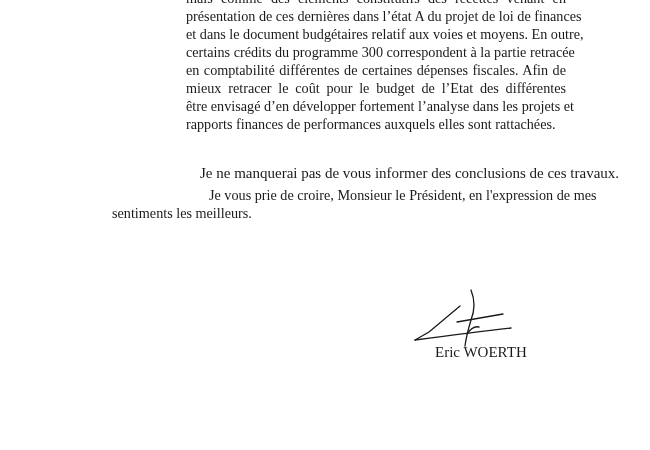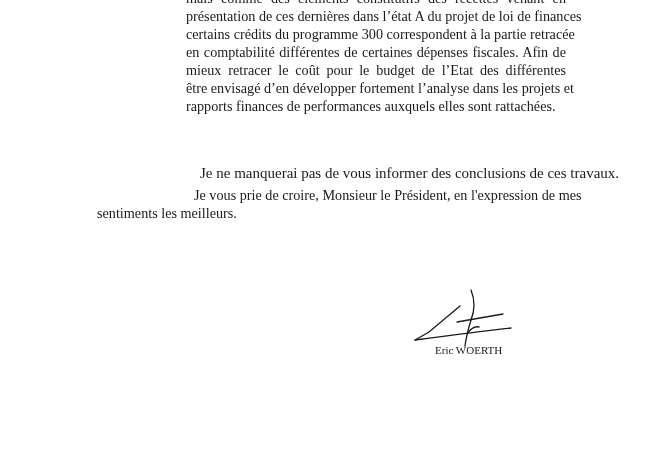--- a/index.html
+++ b/index.html
@@ -3,31 +3,32 @@
 <meta charset="utf-8">
 <style>
   html, body { margin:0; padding:0; background:#ffffff; }
   body { width:650px; height:450px; position:relative; overflow:hidden;
          font-family:"Liberation Serif", serif; color:#1a1a1a; }
   .para { position:absolute; font-size:14.2px; line-height:18px; }
   .line { display:block; white-space:nowrap; text-align:justify; text-align-last:justify; }
   .line.last { text-align-last:left; }
   #main { left:186px; top:-11px; width:380px; }
   #p2 { left:200px; top:164px; font-size:15px; white-space:nowrap; }
-  #p3 { left:97px; top:186px; width:463px;font-family:Liberation Serif, serif; }
+  #p3 { left:112px; top:186px; width:463px;font-family:Liberation Serif, serif; }
   #p3 .first { padding-left:97px; }
   .sig { position:absolute; left:405px; top:288px; width:110px; height:60px; }
-  .signame { position:absolute; left:435px; top:344px; font-size:11px; white-space:nowrap; }
+  .signame { position:absolute; left:435px; top:344px; font-size:15px; white-space:nowrap; }
 </style>
 </head>
 <body>
 
 <div class="para" id="main">
   <span class="line">mais comme des éléments constitutifs des recettes venant en</span>
   <span class="line">présentation de ces dernières dans l’état A du projet de loi de finances</span>
+  <span class="line">et dans le document budgétaires relatif aux voies et moyens. En outre,</span>
   <span class="line">certains crédits du programme 300 correspondent à la partie retracée</span>
   <span class="line">en comptabilité différentes de certaines dépenses fiscales. Afin de</span>
   <span class="line">mieux retracer le coût pour le budget de l’Etat des différentes</span>
   <span class="line">être envisagé d’en développer fortement l’analyse dans les projets et</span>
   <span class="line last">rapports finances de performances auxquels elles sont rattachées.</span>
 </div>
 
 <div class="para" id="p2">Je ne manquerai pas de vous informer des conclusions de ces travaux.</div>
 
 <div class="para" id="p3">

